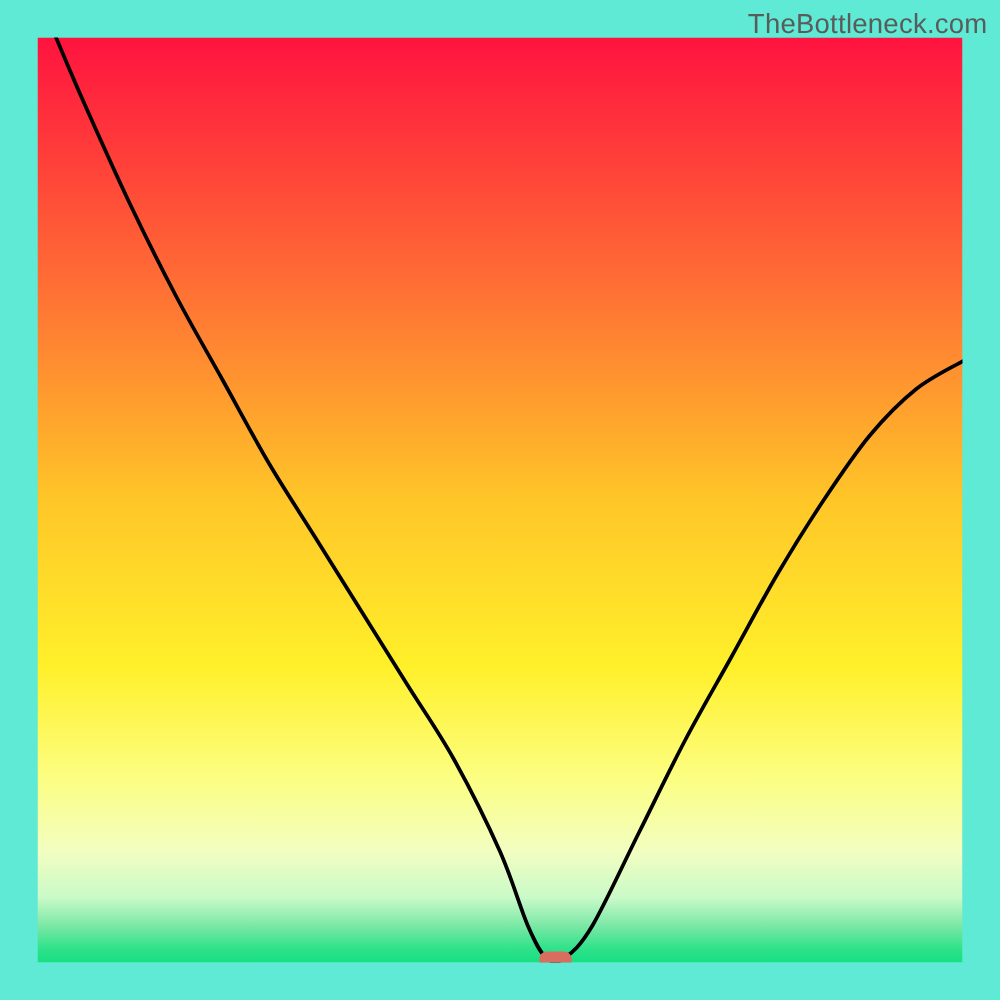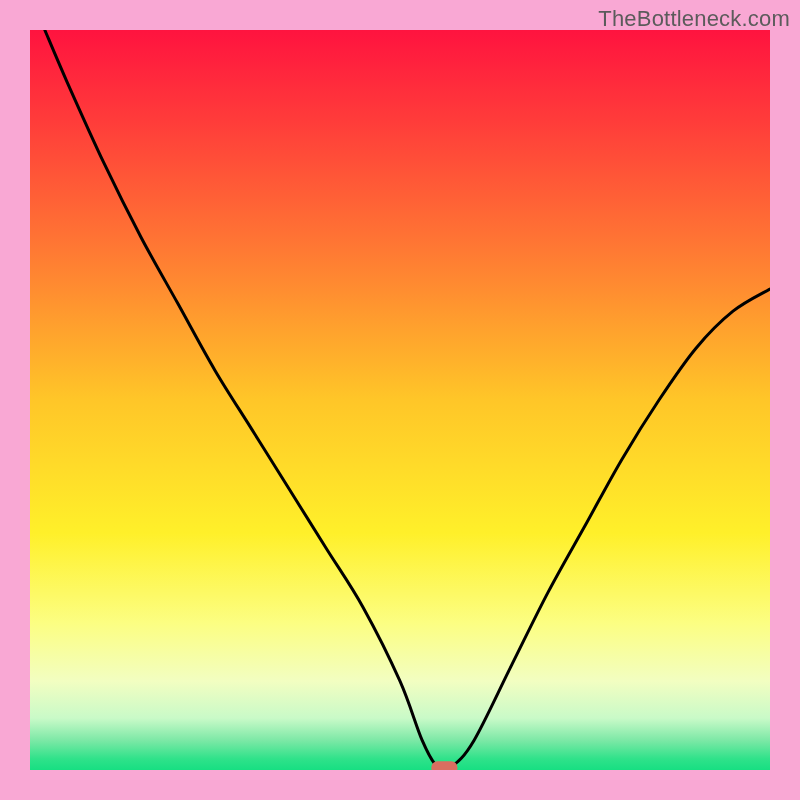--- a/index.html
+++ b/index.html
@@ -1,21 +1,21 @@
 <!DOCTYPE html>
 <html><head>
 <meta charset="utf-8">
 <style>
   * { margin: 0; padding: 0; box-sizing: border-box; }
   html, body { width: 800px; height: 800px; overflow: hidden; background: #000; font-family: Arial, Helvetica, sans-serif; }
   .frame {
     position: relative;
     width: 800px;
     height: 800px;
-    background: #f9a8d4;
+    background: #5eead4;
     text-align: center;
   }
   .plot-area {
     position: absolute;
     left: 30px;
     top: 30px;
     width: 740px;
     height: 740px;
   }
   .watermark {

